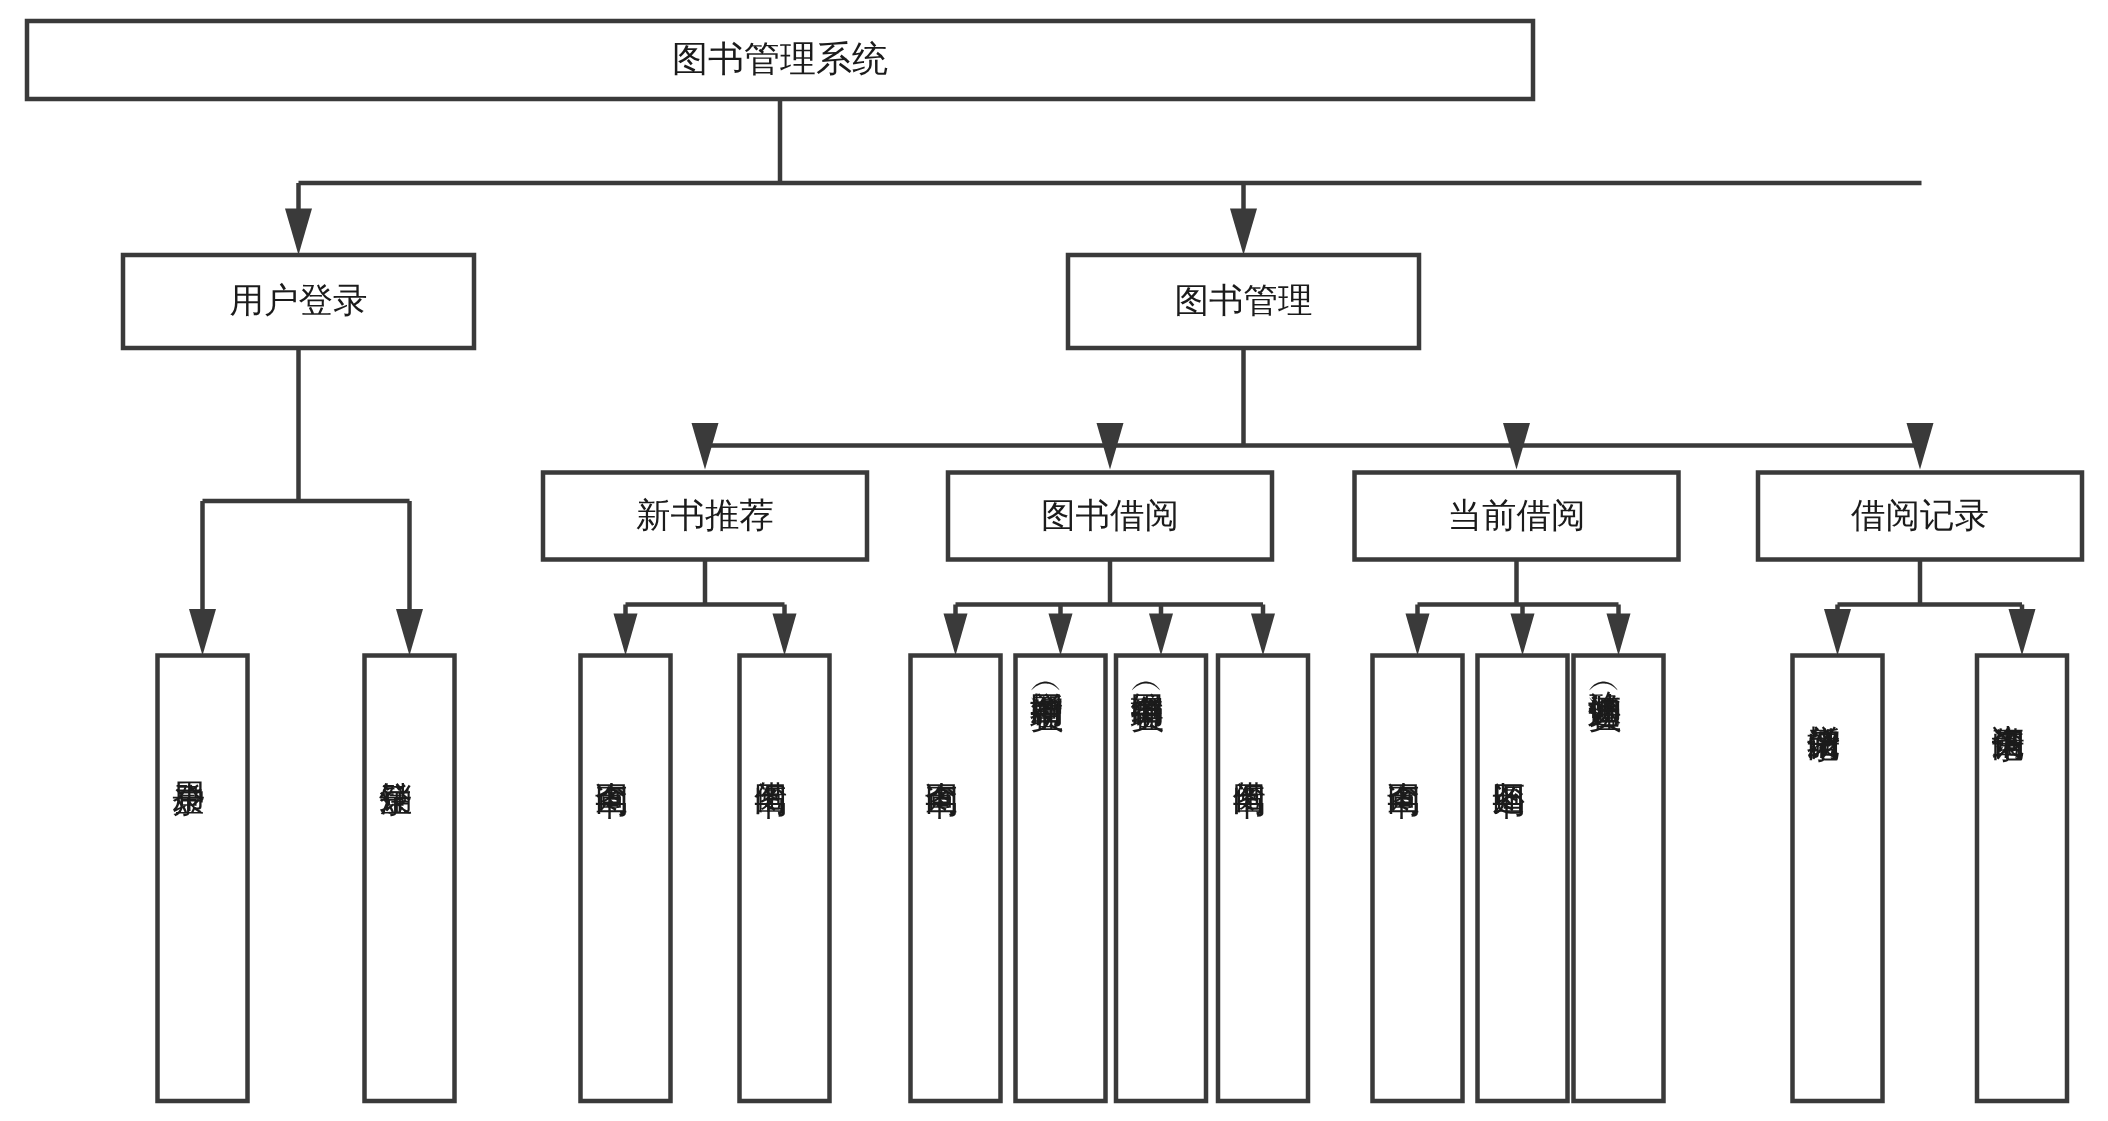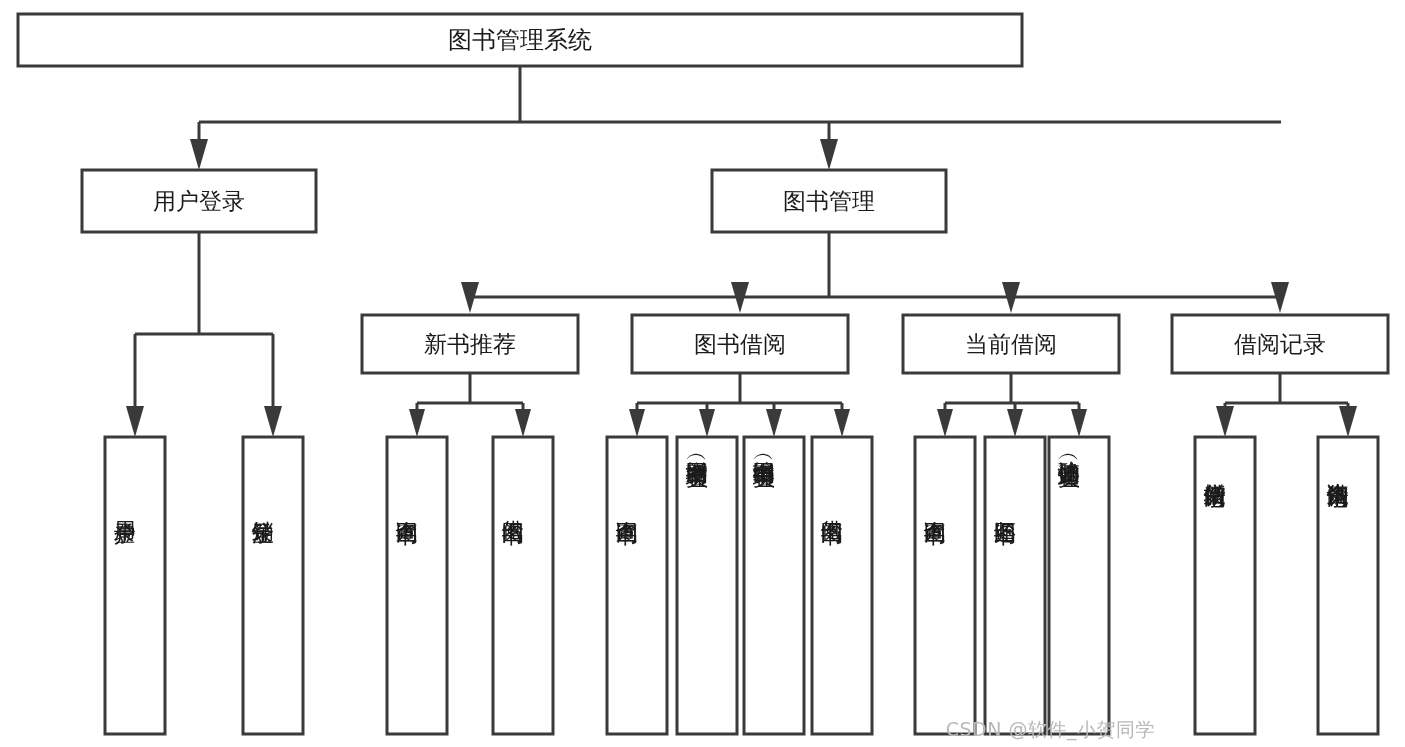--- a/index.html
+++ b/index.html
@@ -242,15 +242,14 @@
   <div class="vlabel" style="left:752px; top:443px;">编辑图书（管理员）</div>
   <div class="vlabel" style="left:820px; top:503px;">借阅图书</div>
 
   <div class="vlabel" style="left:923px; top:503px;">查询图书</div>
   <div class="vlabel" style="left:993px; top:503px;">归还图书</div>
   <div class="vlabel" style="left:1057px; top:443px;">确认归还（管理员）</div>
 
   <div class="vlabel" style="left:1203px; top:465px;">新增借阅记录</div>
   <div class="vlabel" style="left:1326px; top:465px;">查询借阅记录</div>
 
-  <div class="watermark">CSDN @软件_小贺同学</div>
 
 </div>
 
 </body></html>

